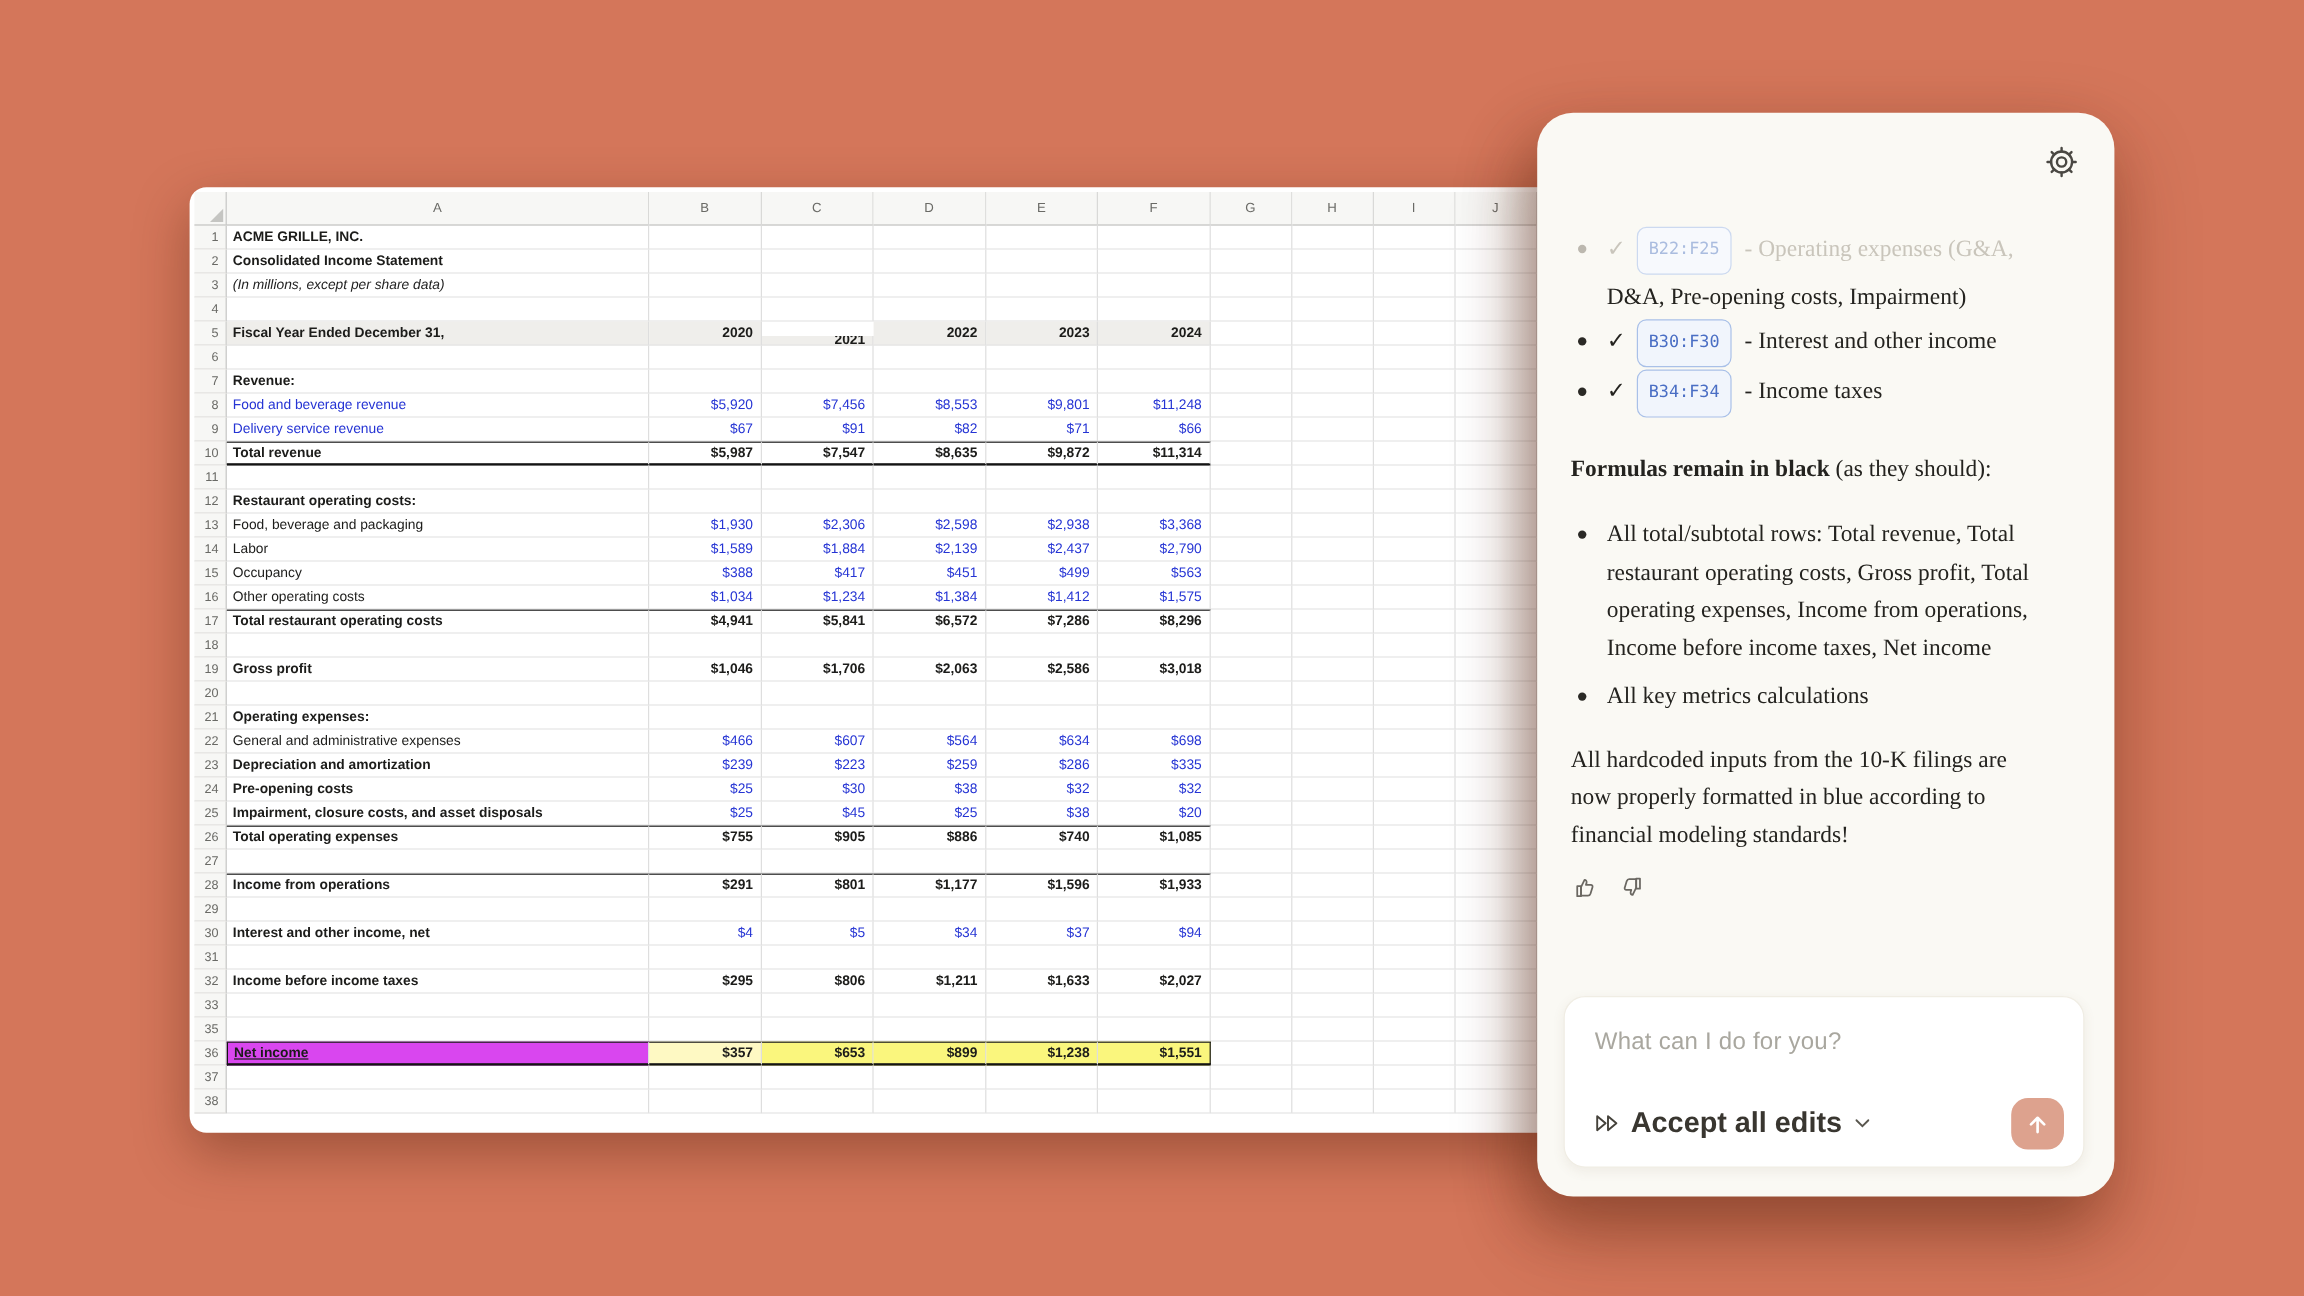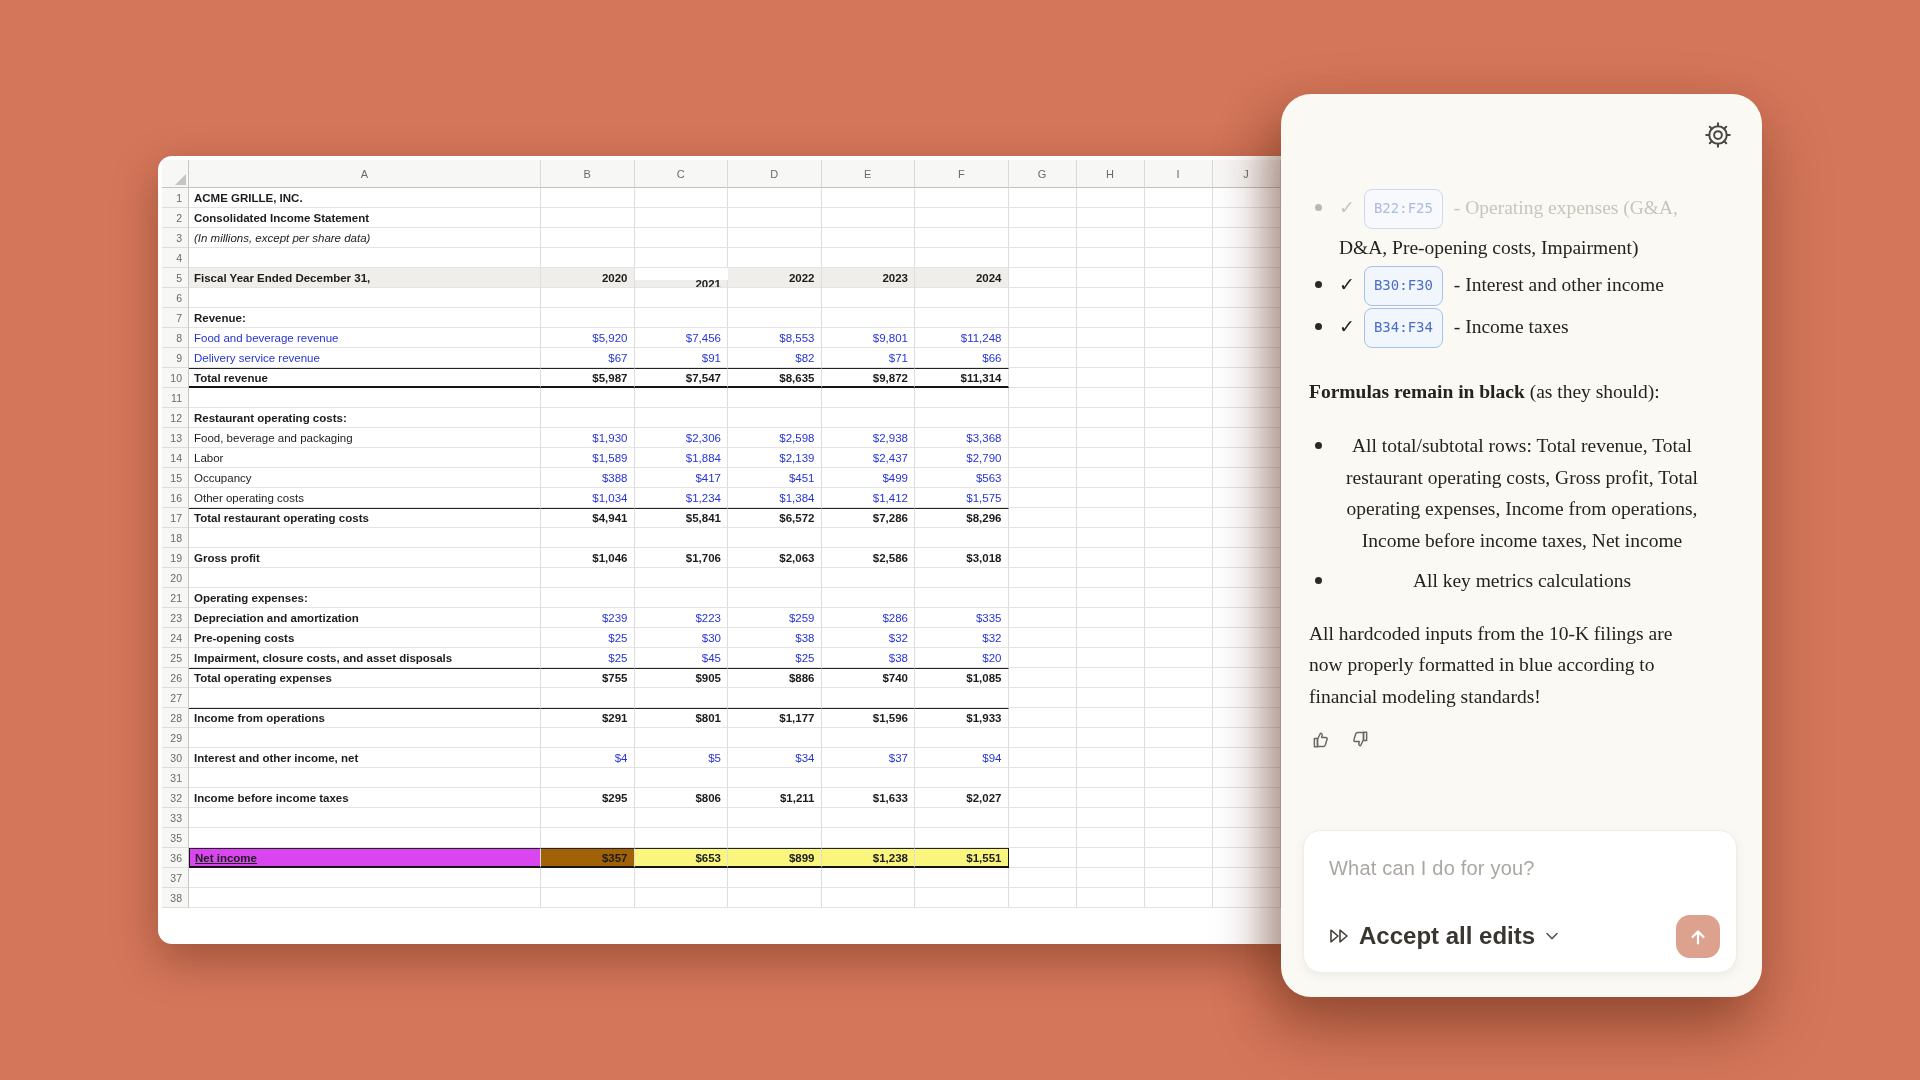--- a/index.html
+++ b/index.html
@@ -57,21 +57,21 @@
   .check{margin-right:9px;font-size:19px;}
   .check.fade{color:#c9c5bc;}
   .chip{display:inline-block;font-family:"DejaVu Sans Mono",monospace;font-size:14px;color:#4a6ec4;
         background:#f1f5fc;border:1.5px solid #a9c0e8;border-radius:8px;padding:1px 9px 2px;
         margin-right:6px;transform:translateY(-1px);cursor:pointer;}
   .chip.fade{color:#aabcdf;border-color:#ccd9f0;background:#f7f9fd;}
   .lead.fade{color:#c9c5bb;}
   .phead{margin:26px 0 0 0;line-height:33px;width:352px;}
   .phead strong{font-weight:700;}
   ul.plist2{margin-top:22px;}
-  .bitem{position:relative;padding-left:30px;line-height:31.5px;margin-bottom:9px;text-align:center;}
+  .bitem{position:relative;padding-left:30px;line-height:31.5px;margin-bottom:9px;}
   .bitem::before{content:"";position:absolute;left:6px;top:12px;width:7px;height:7px;border-radius:50%;
                  background:#2a2925;}
   .pclose{margin:21px 0 0 0;line-height:31.5px;}
   .feedback{margin-top:17px;display:flex;gap:14px;}
   .feedback button{border:none;background:none;padding:0;width:24px;height:24px;color:#6b6862;cursor:pointer;}
 
   
   .composer{position:absolute;left:22px;right:25px;top:736px;height:141px;background:#ffffff;
             border-radius:18px;border:1px solid #f0ede4;box-shadow:0 3px 10px rgba(120,90,60,.08);}
   .composer-placeholder{position:absolute;left:25px;top:26px;font-size:20px;color:#a9a79f;
@@ -394,20 +394,34 @@
           <div class="sh-cell wV val"></div>
           <div class="sh-cell wV val"></div>
           <div class="sh-cell wV val"></div>
           <div class="sh-cell wT"></div>
           <div class="sh-cell wT"></div>
           <div class="sh-cell wT"></div>
           <div class="sh-cell wT"></div>
           <div class="sh-fill"></div>
         </div>
         <div class="sh-row">
+          <div class="sh-gut">22</div>
+          <div class="sh-cell wA lab">General and administrative expenses</div>
+          <div class="sh-cell wV val blue">$466</div>
+          <div class="sh-cell wV val blue">$607</div>
+          <div class="sh-cell wV val blue">$564</div>
+          <div class="sh-cell wV val blue">$634</div>
+          <div class="sh-cell wV val blue">$698</div>
+          <div class="sh-cell wT"></div>
+          <div class="sh-cell wT"></div>
+          <div class="sh-cell wT"></div>
+          <div class="sh-cell wT"></div>
+          <div class="sh-fill"></div>
+        </div>
+        <div class="sh-row">
           <div class="sh-gut">23</div>
           <div class="sh-cell wA lab b">Depreciation and amortization</div>
           <div class="sh-cell wV val blue">$239</div>
           <div class="sh-cell wV val blue">$223</div>
           <div class="sh-cell wV val blue">$259</div>
           <div class="sh-cell wV val blue">$286</div>
           <div class="sh-cell wV val blue">$335</div>
           <div class="sh-cell wT"></div>
           <div class="sh-cell wT"></div>
           <div class="sh-cell wT"></div>
@@ -564,21 +578,21 @@
           <div class="sh-cell wV val"></div>
           <div class="sh-cell wT"></div>
           <div class="sh-cell wT"></div>
           <div class="sh-cell wT"></div>
           <div class="sh-cell wT"></div>
           <div class="sh-fill"></div>
         </div>
         <div class="sh-row">
           <div class="sh-gut">36</div>
           <div class="sh-cell wA lab b bt bb2 bl" style="background: #d946ef; text-decoration: underline;">Net income</div>
-          <div class="sh-cell wV val b bt bb2" style="background: #a16207;">$357</div>
+          <div class="sh-cell wV val b bt bb2" style="background: #fef9c3;">$357</div>
           <div class="sh-cell wV val b bt bb2" style="background: rgb(250, 246, 125);">$653</div>
           <div class="sh-cell wV val b bt bb2" style="background: rgb(250, 246, 125);">$899</div>
           <div class="sh-cell wV val b bt bb2" style="background: rgb(250, 246, 125);">$1,238</div>
           <div class="sh-cell wV val b bt bb2 br" style="background: rgb(250, 246, 125);">$1,551</div>
           <div class="sh-cell wT"></div>
           <div class="sh-cell wT"></div>
           <div class="sh-cell wT"></div>
           <div class="sh-cell wT"></div>
           <div class="sh-fill"></div>
         </div>

